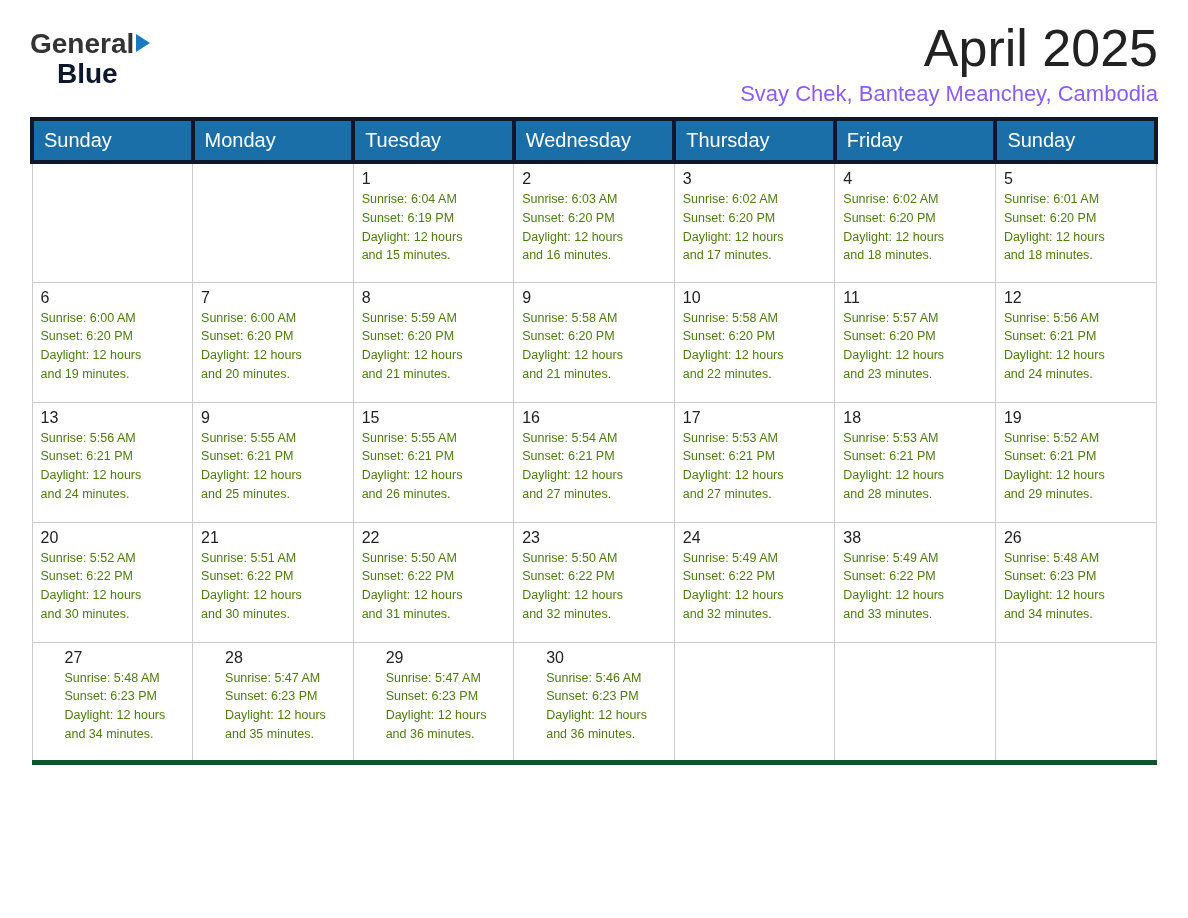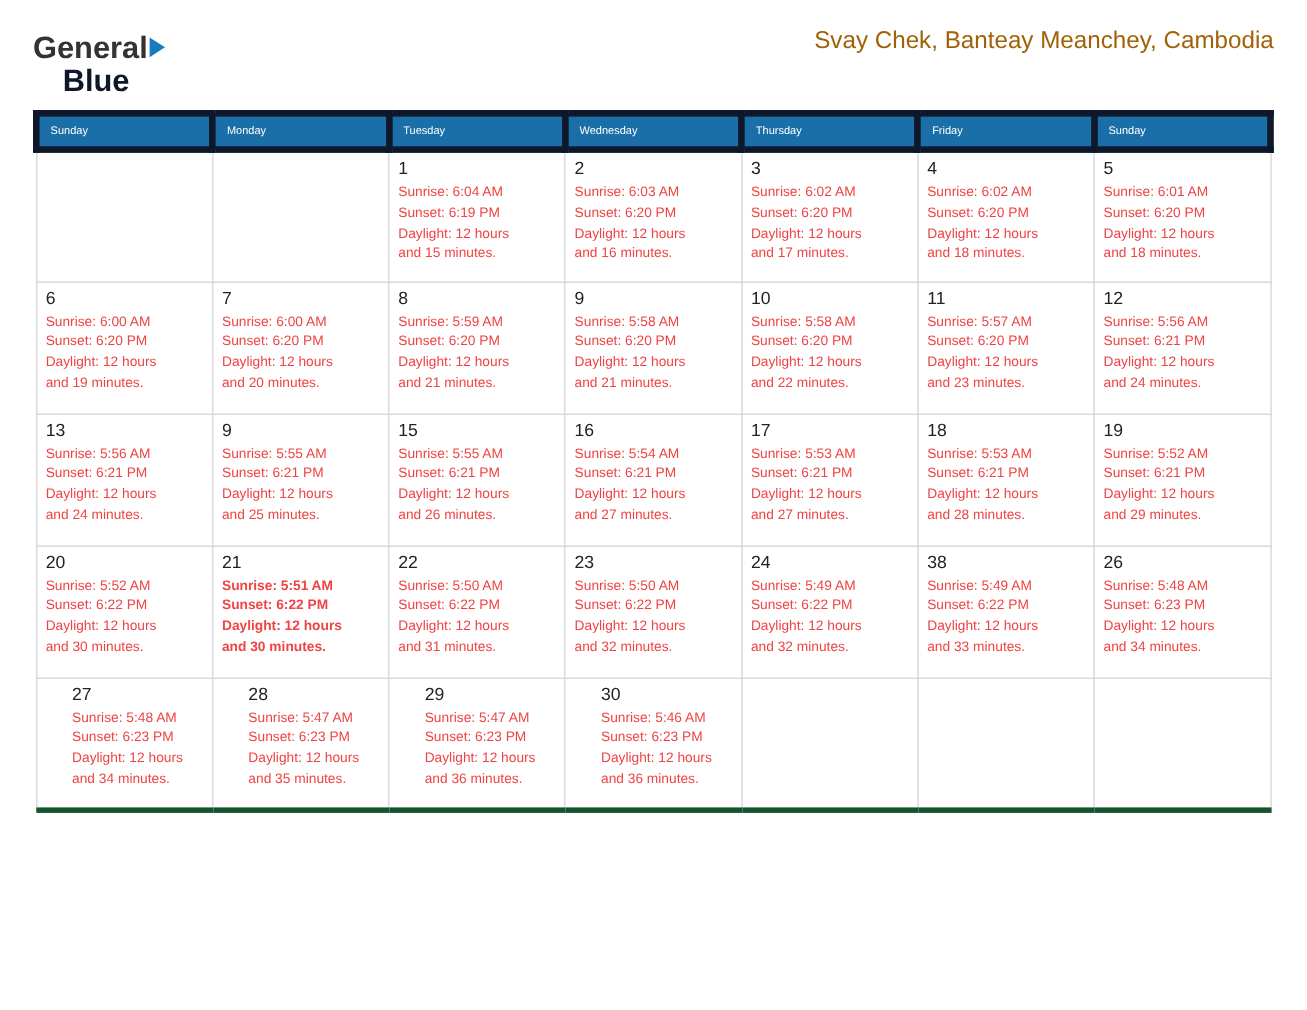--- a/index.html
+++ b/index.html
@@ -50,54 +50,54 @@
       text-align: right;
     }
     .month-title {
       font-size: 52px;
       font-weight: normal;
       color: #222;
       line-height: 1.1;
     }
     .location-title {
       font-size: 22px;
-      color: #a16207;
+      color: #8b5cf6;
       margin-top: 4px;
     }
     .calendar {
       width: 100%;
       border-collapse: collapse;
       margin-top: 10px;
     }
     .calendar th {
       background: #1a6fa8;
       color: #fff;
       padding: 8px 10px;
       text-align: left;
-      font-size: 10px;
+      font-size: 20px;
       font-weight: normal;
-      border: 6px solid #0f172a;
+      border: 4px solid #0f172a;
     }
     .calendar td {
       vertical-align: top;
       border: 1px solid #ccc;
       padding: 6px 8px;
       width: 14.28%;
       min-height: 110px;
       height: 120px;
     }
     .day-number {
       font-size: 16px;
       color: #222;
       font-weight: normal;
       margin-bottom: 2px;
     }
     .day-info {
       font-size: 12.5px;
-      color: #ef4444;
+      color: #4d7c0f;
       line-height: 1.5;
     }
     .empty-cell {
       background: #fff;
     }
     .calendar tr:last-child td {
       border-bottom: 5px solid #14532d;
       padding-left: 32px;
     }
   </style>
@@ -110,20 +110,21 @@
       <div class="logo-line">
         <span class="logo-text">General</span>
         <div class="logo-arrow"></div>
       </div>
       <div>
         <span class="logo-second-line">Blue</span>
       </div>
     </div>
   </div>
   <div class="title-section">
+    <div class="month-title">April 2025</div>
     <div class="location-title">Svay Chek, Banteay Meanchey, Cambodia</div>
   </div>
 </div>
 
 <table class="calendar">
   <thead>
     <tr>
     <th>Sunday</th>
         <th>Monday</th>
         <th>Tuesday</th>
@@ -278,21 +279,21 @@
       <tr>
         <td>
           <div class="day-number">20</div>
           <div class="day-info" style="white-space: pre-line;">Sunrise: 5:52 AM
 Sunset: 6:22 PM
 Daylight: 12 hours
 and 30 minutes.</div>
         </td>
         <td>
           <div class="day-number">21</div>
-          <div class="day-info" style="white-space: pre-line; font-weight: bold;">Sunrise: 5:51 AM
+          <div class="day-info" style="white-space: pre-line;">Sunrise: 5:51 AM
 Sunset: 6:22 PM
 Daylight: 12 hours
 and 30 minutes.</div>
         </td>
         <td>
           <div class="day-number">22</div>
           <div class="day-info" style="white-space: pre-line;">Sunrise: 5:50 AM
 Sunset: 6:22 PM
 Daylight: 12 hours
 and 31 minutes.</div>

